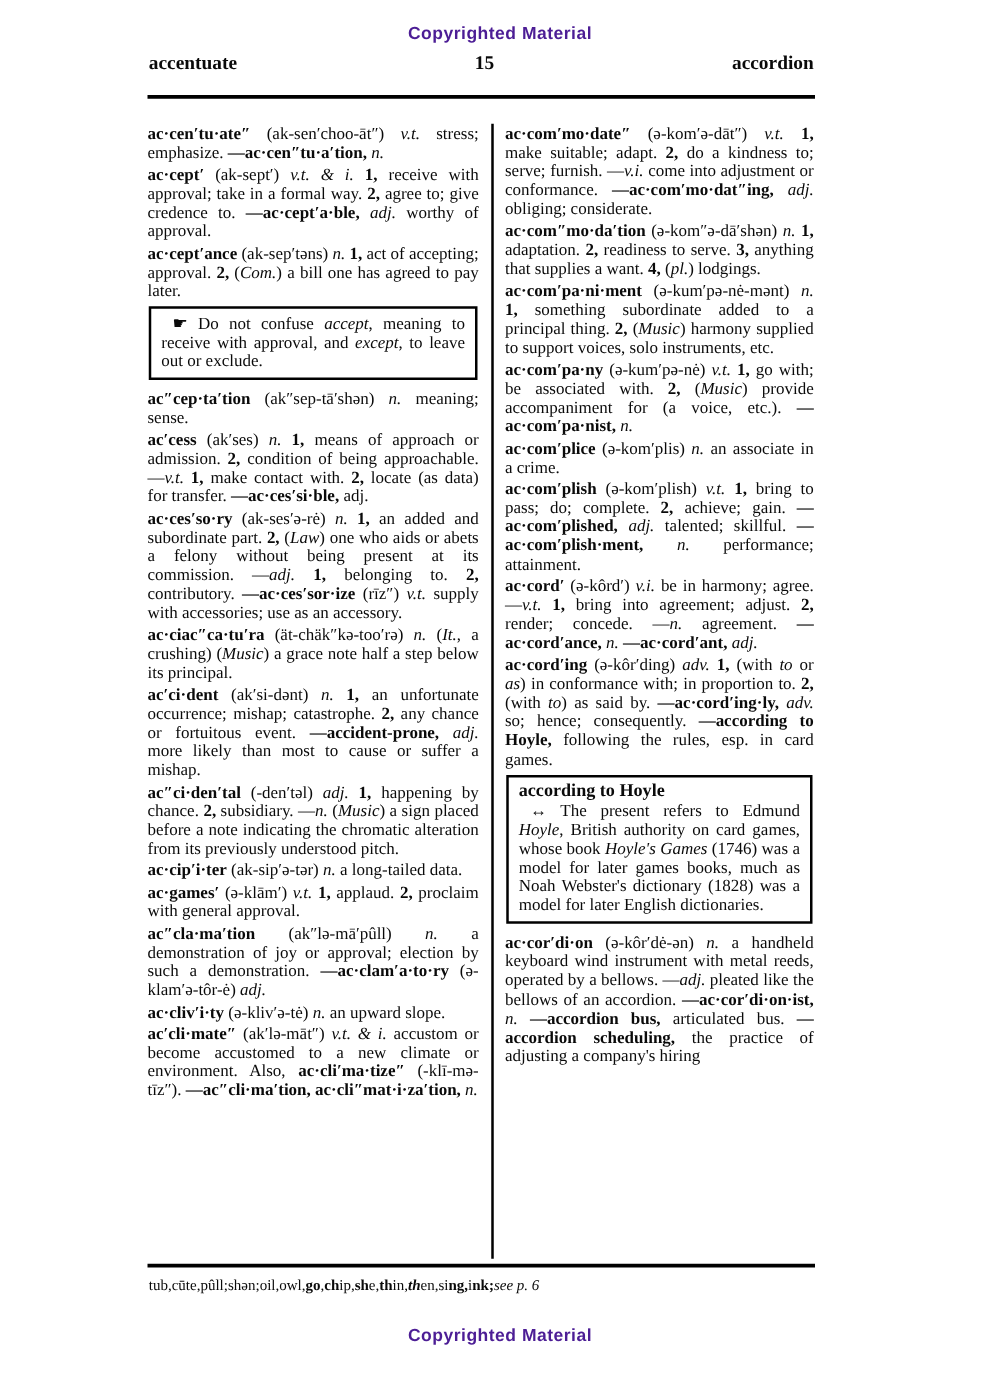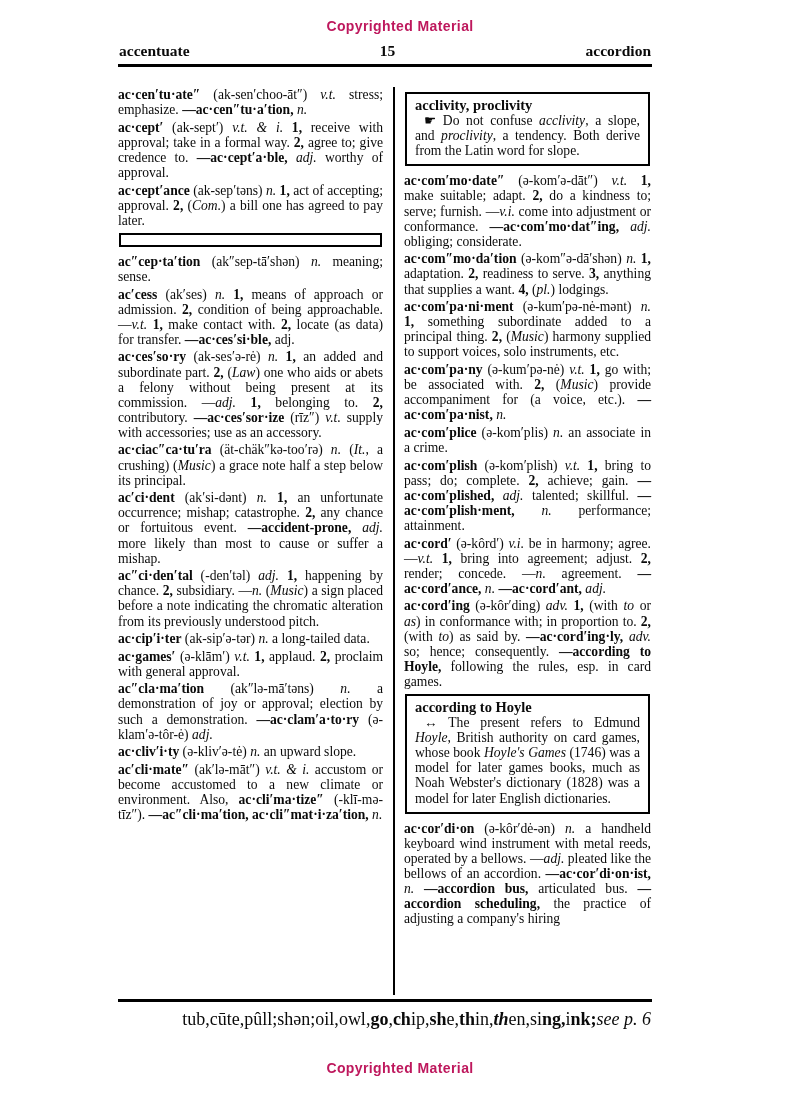--- a/index.html
+++ b/index.html
@@ -4,30 +4,30 @@
 <style>
   * { margin:0; padding:0; box-sizing:border-box; }
   html,body { background:#ffffff; }
   body {
     width:800px; height:1105px; position:relative;
     font-family:"Liberation Serif", serif; color:#0a0a0a;
   }
   .copyright {
     position:absolute; left:0; width:100%; text-align:center;
     font-family:"Liberation Sans", sans-serif; font-weight:bold;
-    font-size:14px; color:#be185d; letter-spacing:.4px;
+    font-size:14px; color:#4c1d95; letter-spacing:.4px;
   }
   .copyright.top { top:18px; }
   .copyright.bottom { top:1060px; }
 
   .page { position:absolute; left:118px; top:40px; width:534px; }
 
   .running-head {
     display:flex; justify-content:space-between; align-items:baseline;
-    font-weight:bold; font-size:15.5px; padding:2px 1px 4px 1px;
+    font-weight:bold; font-size:15.5px; padding:2px 1px 16px 1px;
     border-bottom:3px solid #000;
   }
 
   .columns { display:flex; margin-top:20px; min-height:908px; }
   .col { font-size:13.6px; line-height:15.1px; text-align:justify; }
   .col-left  { width:266px; padding-right:1px; }
   .col-right { width:248px; padding-left:1px; }
   .divider { width:2px; background:#000; margin:0 8px 0 9px; }
 
   .entry { margin-bottom:2.5px; }
@@ -38,23 +38,23 @@
   }
   .usage-title { font-weight:bold; font-size:14.5px; text-align:left; }
   .usage-body { text-align:justify; text-indent:9px; }
 
   .st-b  { font-weight:bold; }
   .st-i  { font-style:italic; }
   .st-bi { font-weight:bold; font-style:italic; }
 
   .bottom-rule { border-top:3px solid #000; margin-top:4px; }
   .pron-key {
-    font-size:18px; padding:7px 1px 0 1px;
+    font-size:12px; padding:7px 1px 0 1px;
     text-align:justify; text-align-last:justify; white-space:nowrap;
-    display:flex; justify-content:flex-end;
+    display:flex; justify-content:flex-start;
   }
   .pron-key span { white-space:pre; }
 </style>
 </head>
 <body>
 
 <div class="copyright top">Copyrighted Material</div>
 
 <div class="page">
   <div class="running-head">
@@ -62,39 +62,36 @@
     <span>15</span>
     <span>accordion</span>
   </div>
 
   <div class="columns">
     <div class="col col-left">
         <p class="entry"><span class="st-b">ac·cen′tu·ate″</span><span> (ak-sen′choo-āt″) </span><span class="st-i">v.t.</span><span> stress; emphasize. </span><span class="st-b">—ac·cen″tu·a′tion, </span><span class="st-i">n.</span></p>
         <p class="entry"><span class="st-b">ac·cept′</span><span> (ak-sept′) </span><span class="st-i">v.t. &amp; i.</span><span> </span><span class="st-b">1,</span><span> receive with approval; take in a formal way. </span><span class="st-b">2,</span><span> agree to; give credence to. </span><span class="st-b">—ac·cept′a·ble,</span><span> </span><span class="st-i">adj.</span><span> worthy of approval.</span></p>
         <p class="entry"><span class="st-b">ac·cept′ance</span><span> (ak-sep′təns) </span><span class="st-i">n.</span><span> </span><span class="st-b">1,</span><span> act of accepting; approval. </span><span class="st-b">2,</span><span> (</span><span class="st-i">Com.</span><span>) a bill one has agreed to pay later.</span></p>
         <div class="usage-box">
+          <p class="usage-body"><span>☛ Do not confuse </span><span class="st-i">accept</span><span>, meaning to receive with approval, and </span><span class="st-i">except</span><span>, to leave out or exclude.</span></p>
         </div>
         <p class="entry"><span class="st-b">ac″cep·ta′tion</span><span> (ak″sep-tā′shən) </span><span class="st-i">n.</span><span> meaning; sense.</span></p>
         <p class="entry"><span class="st-b">ac′cess</span><span> (ak′ses) </span><span class="st-i">n.</span><span> </span><span class="st-b">1,</span><span> means of approach or admission. </span><span class="st-b">2,</span><span> condition of being approachable. —</span><span class="st-i">v.t.</span><span> </span><span class="st-b">1,</span><span> make contact with. </span><span class="st-b">2,</span><span> locate (as data) for transfer. </span><span class="st-b">—ac·ces′si·ble,</span><span> adj.</span></p>
         <p class="entry"><span class="st-b">ac·ces′so·ry</span><span> (ak-ses′ə-rė) </span><span class="st-i">n.</span><span> </span><span class="st-b">1,</span><span> an added and subordinate part. </span><span class="st-b">2,</span><span> (</span><span class="st-i">Law</span><span>) one who aids or abets a felony without being present at its commission. —</span><span class="st-i">adj.</span><span> </span><span class="st-b">1,</span><span> belonging to. </span><span class="st-b">2,</span><span> contributory. </span><span class="st-b">—ac·ces′sor·ize</span><span> (rīz″) </span><span class="st-i">v.t.</span><span> supply with accessories; use as an accessory.</span></p>
         <p class="entry"><span class="st-b">ac·ciac″ca·tu′ra</span><span> (ät-chäk″kə-too′rə) </span><span class="st-i">n.</span><span> (</span><span class="st-i">It.</span><span>, a crushing) (</span><span class="st-i">Music</span><span>) a grace note half a step below its principal.</span></p>
         <p class="entry"><span class="st-b">ac′ci·dent</span><span> (ak′si-dənt) </span><span class="st-i">n.</span><span> </span><span class="st-b">1,</span><span> an unfortunate occurrence; mishap; catastrophe. </span><span class="st-b">2,</span><span> any chance or fortuitous event. </span><span class="st-b">—accident-prone,</span><span> </span><span class="st-i">adj.</span><span> more likely than most to cause or suffer a mishap.</span></p>
         <p class="entry"><span class="st-b">ac″ci·den′tal</span><span> (-den′təl) </span><span class="st-i">adj.</span><span> </span><span class="st-b">1,</span><span> happening by chance. </span><span class="st-b">2,</span><span> subsidiary. —</span><span class="st-i">n.</span><span> (</span><span class="st-i">Music</span><span>) a sign placed before a note indicating the chromatic alteration from its previously understood pitch.</span></p>
         <p class="entry"><span class="st-b">ac·cip′i·ter</span><span> (ak-sip′ə-tər) </span><span class="st-i">n.</span><span> a long-tailed data.</span></p>
         <p class="entry"><span class="st-b">ac·games′</span><span> (ə-klām′) </span><span class="st-i">v.t.</span><span> </span><span class="st-b">1,</span><span> applaud. </span><span class="st-b">2,</span><span> proclaim with general approval.</span></p>
-        <p class="entry"><span class="st-b">ac″cla·ma′tion</span><span> (ak″lə-mā′təns) </span><span class="st-i">n.</span><span> a demonstration of joy or approval; election by such a demonstration. </span><span class="st-b">—ac·clam′a·to·ry</span><span> (ə-klam′ə-tôr-ė) </span><span class="st-i">adj.</span></p>
+        <p class="entry"><span class="st-b">ac″cla·ma′tion</span><span> (ak″lə-mā′pûll) </span><span class="st-i">n.</span><span> a demonstration of joy or approval; election by such a demonstration. </span><span class="st-b">—ac·clam′a·to·ry</span><span> (ə-klam′ə-tôr-ė) </span><span class="st-i">adj.</span></p>
         <p class="entry"><span class="st-b">ac·cliv′i·ty</span><span> (ə-kliv′ə-tė) </span><span class="st-i">n.</span><span> an upward slope.</span></p>
         <p class="entry"><span class="st-b">ac′cli·mate″</span><span> (ak′lə-māt″) </span><span class="st-i">v.t. &amp; i.</span><span> accustom or become accustomed to a new climate or environment. Also, </span><span class="st-b">ac·cli′ma·tize″</span><span> (-klī-mə-tīz″). </span><span class="st-b">—ac″cli·ma′tion, ac·cli″mat·i·za′tion, </span><span class="st-i">n.</span></p>
       </div>
     <div class="divider"></div>
     <div class="col col-right">
-        <div class="usage-box">
-          <div class="usage-title">acclivity, proclivity</div>
-          <p class="usage-body"><span>☛ Do not confuse </span><span class="st-i">acclivity</span><span>, a slope, and </span><span class="st-i">proclivity</span><span>, a tendency. Both derive from the Latin word for slope.</span></p>
-        </div>
         <p class="entry"><span class="st-b">ac·com′mo·date″</span><span> (ə-kom′ə-dāt″) </span><span class="st-i">v.t.</span><span> </span><span class="st-b">1,</span><span> make suitable; adapt. </span><span class="st-b">2,</span><span> do a kindness to; serve; furnish. —</span><span class="st-i">v.i.</span><span> come into adjustment or conformance. </span><span class="st-b">—ac·com′mo·dat″ing,</span><span> </span><span class="st-i">adj.</span><span> obliging; considerate.</span></p>
         <p class="entry"><span class="st-b">ac·com″mo·da′tion</span><span> (ə-kom″ə-dā′shən) </span><span class="st-i">n.</span><span> </span><span class="st-b">1,</span><span> adaptation. </span><span class="st-b">2,</span><span> readiness to serve. </span><span class="st-b">3,</span><span> anything that supplies a want. </span><span class="st-b">4,</span><span> (</span><span class="st-i">pl.</span><span>) lodgings.</span></p>
         <p class="entry"><span class="st-b">ac·com′pa·ni·ment</span><span> (ə-kum′pə-nė-mənt) </span><span class="st-i">n.</span><span> </span><span class="st-b">1,</span><span> something subordinate added to a principal thing. </span><span class="st-b">2,</span><span> (</span><span class="st-i">Music</span><span>) harmony supplied to support voices, solo instruments, etc.</span></p>
         <p class="entry"><span class="st-b">ac·com′pa·ny</span><span> (ə-kum′pə-nė) </span><span class="st-i">v.t.</span><span> </span><span class="st-b">1,</span><span> go with; be associated with. </span><span class="st-b">2,</span><span> (</span><span class="st-i">Music</span><span>) provide accompaniment for (a voice, etc.). </span><span class="st-b">—ac·com′pa·nist, </span><span class="st-i">n.</span></p>
         <p class="entry"><span class="st-b">ac·com′plice</span><span> (ə-kom′plis) </span><span class="st-i">n.</span><span> an associate in a crime.</span></p>
         <p class="entry"><span class="st-b">ac·com′plish</span><span> (ə-kom′plish) </span><span class="st-i">v.t.</span><span> </span><span class="st-b">1,</span><span> bring to pass; do; complete. </span><span class="st-b">2,</span><span> achieve; gain. </span><span class="st-b">—ac·com′plished,</span><span> </span><span class="st-i">adj.</span><span> talented; skillful. </span><span class="st-b">—ac·com′plish·ment,</span><span> </span><span class="st-i">n.</span><span> performance; attainment.</span></p>
         <p class="entry"><span class="st-b">ac·cord′</span><span> (ə-kôrd′) </span><span class="st-i">v.i.</span><span> be in harmony; agree. —</span><span class="st-i">v.t.</span><span> </span><span class="st-b">1,</span><span> bring into agreement; adjust. </span><span class="st-b">2,</span><span> render; concede. —</span><span class="st-i">n.</span><span> agreement. </span><span class="st-b">—ac·cord′ance,</span><span> </span><span class="st-i">n.</span><span> </span><span class="st-b">—ac·cord′ant,</span><span> </span><span class="st-i">adj.</span></p>
         <p class="entry"><span class="st-b">ac·cord′ing</span><span> (ə-kôr′ding) </span><span class="st-i">adv.</span><span> </span><span class="st-b">1,</span><span> (with </span><span class="st-i">to</span><span> or </span><span class="st-i">as</span><span>) in conformance with; in proportion to. </span><span class="st-b">2,</span><span> (with </span><span class="st-i">to</span><span>) as said by. </span><span class="st-b">—ac·cord′ing·ly,</span><span> </span><span class="st-i">adv.</span><span> so; hence; consequently. </span><span class="st-b">—according to Hoyle,</span><span> following the rules, esp. in card games.</span></p>
         <div class="usage-box">
           <div class="usage-title">according to Hoyle</div>

